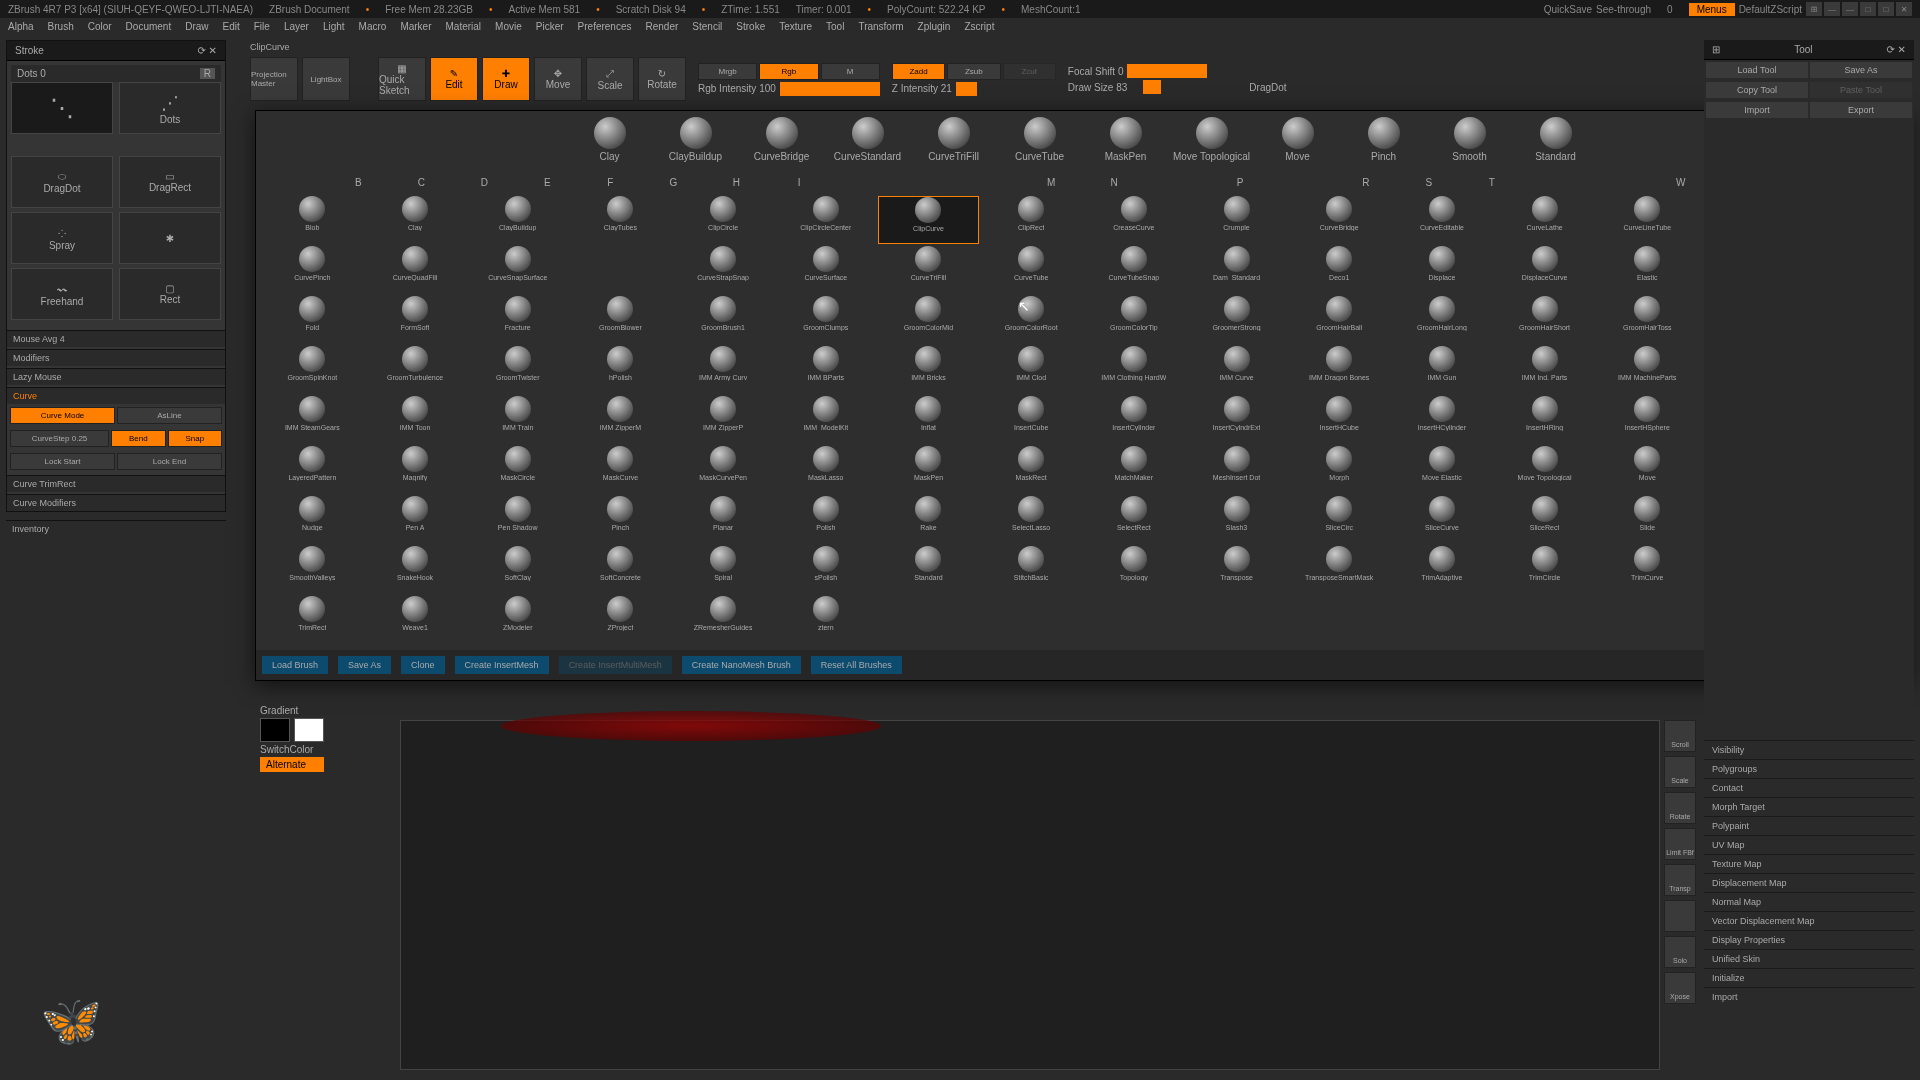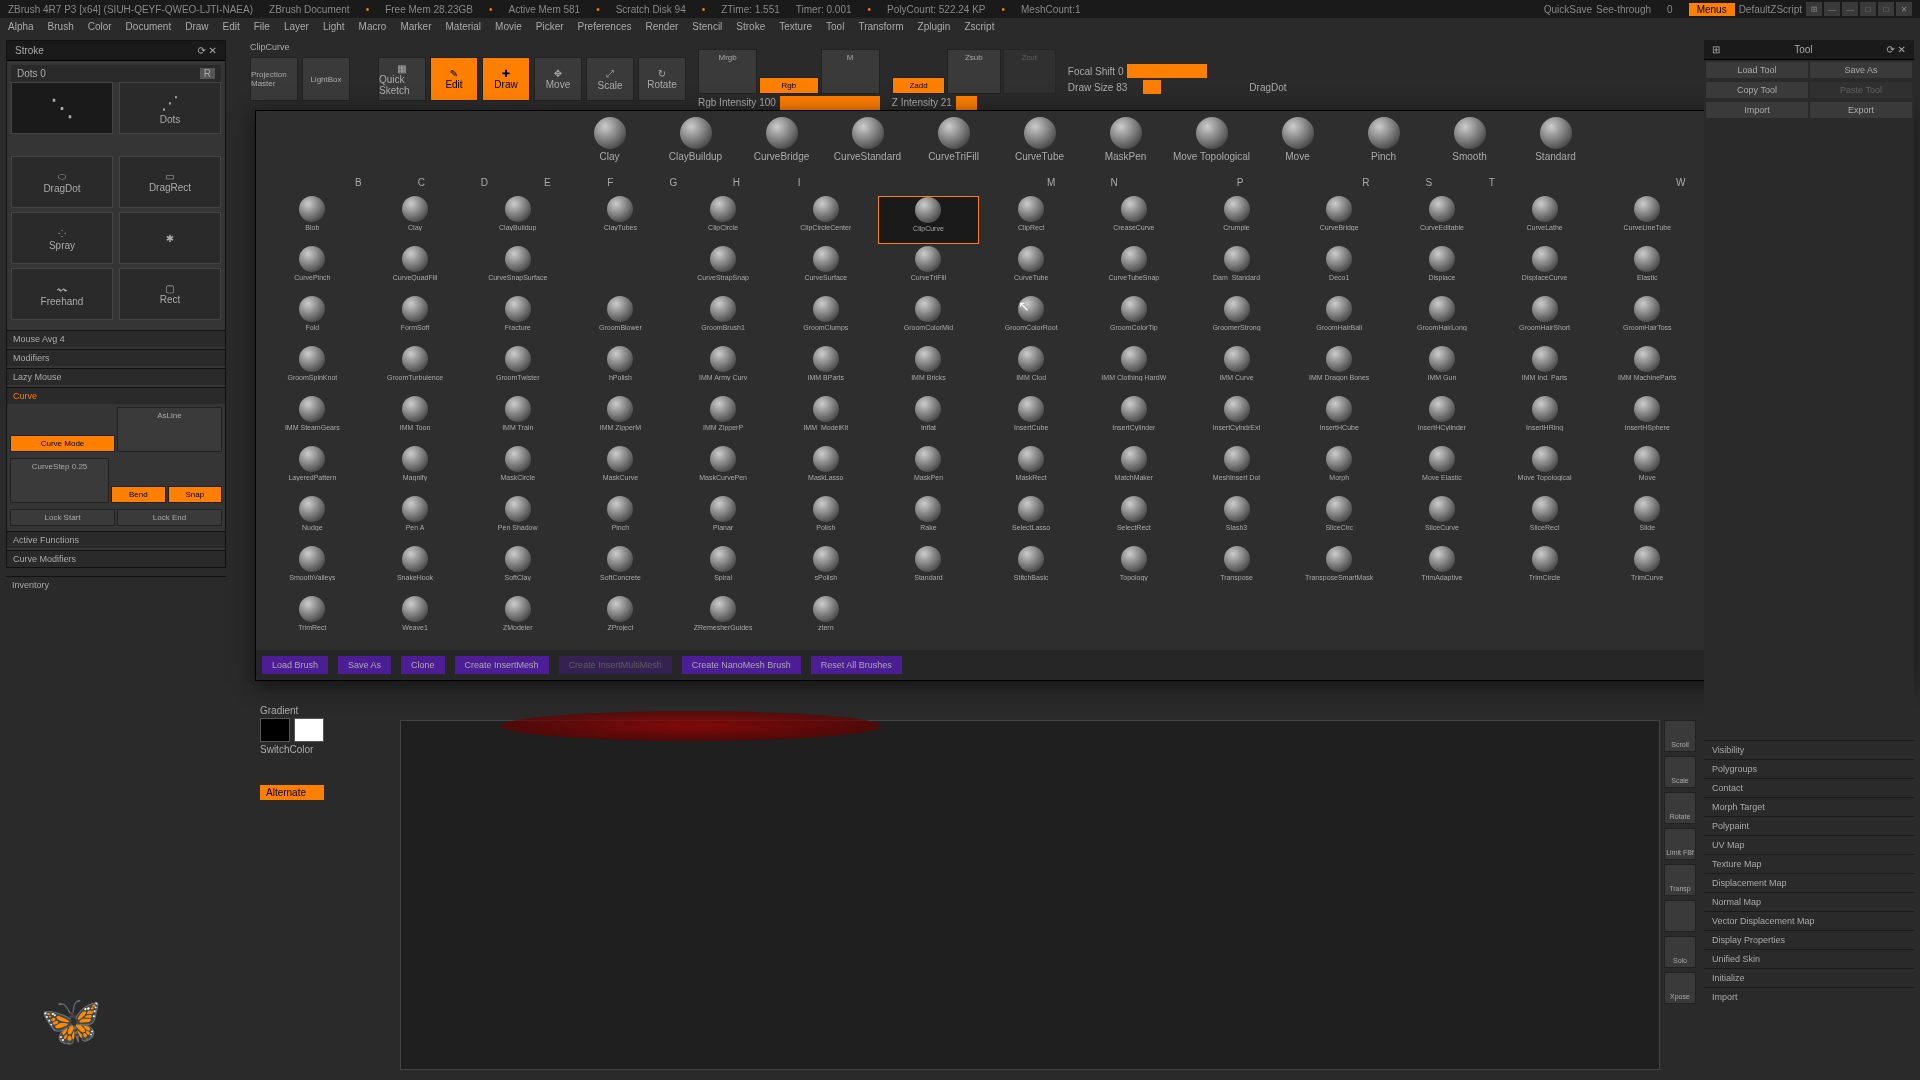--- a/index.html
+++ b/index.html
@@ -9,39 +9,39 @@
 .menus-btn { background:#ff7f00; color:#000; padding:1px 8px; }
 .menubar { height:16px; background:#2a2a2a; display:flex; align-items:center; padding:0 8px; gap:14px; font-size:9px; }
 .panel-head { background:#1a1a1a; padding:4px 8px; display:flex; justify-content:space-between; align-items:center; border-bottom:1px solid #000; }
 .left-panel { position:absolute; left:6px; top:40px; width:220px; }
 .stroke-panel { background:#353535; border:1px solid #111; }
 .stroke-row { display:flex; gap:6px; margin-bottom:4px; }
 .stroke-cell { flex:1; background:#2a2a2a; border:1px solid #444; height:52px; display:flex; flex-direction:column; align-items:center; justify-content:center; font-size:8px; }
 .label-bar { background:#2a2a2a; padding:3px 6px; font-size:9px; margin-top:2px; border-top:1px solid #111; }
 .section-row { display:flex; gap:2px; padding:3px; }
 .btn-sm { flex:1; background:#3a3a3a; padding:3px 4px; text-align:center; font-size:8px; border:1px solid #222; }
-.btn-orange { background:#ff7f00; color:#000;margin-top:28px; }
+.btn-orange { background:#ff7f00; color:#000; }
 .toolbar { position:absolute; left:250px; top:55px; right:10px; height:48px; display:flex; align-items:center; gap:4px; }
 .tb-btn { display:flex; flex-direction:column; align-items:center; justify-content:center; width:48px; height:44px; background:#3a3a3a; font-size:8px; border:1px solid #222; }
 .tb-btn.active { background:#ff7f00; color:#000; }
 .tb-slider { flex:1; min-width:60px; height:14px; background:#2a2a2a; position:relative; }
 .tb-slider .fill { position:absolute; left:0; top:0; bottom:0; background:#ff7f00; }
 .brush-overlay { position:absolute; left:255px; top:110px; right:10px; background:#2e2e2e; border:1px solid #000; box-shadow:0 4px 20px rgba(0,0,0,0.6); }
 .overlay-head { background:#252525; padding:4px 8px; display:flex; justify-content:center; font-size:9px; position:relative; }
 .quick-pick { display:flex; padding:6px; gap:8px; justify-content:center; flex-wrap:wrap; }
 .brush-cell { width:78px; height:52px; display:flex; flex-direction:column; align-items:center; font-size:8px; text-align:center; gap:2px; }
 .brush-cell .orb { width:32px; height:32px; border-radius:50%; background:radial-gradient(circle at 35% 30%, #ccc, #555 70%, #222); }
 .brush-cell.sel { background:#1a1a1a; border:1px solid #ff7f00; }
 .section-title { padding:4px 10px; font-size:9px; background:#262626; }
 .alpha-row { display:flex; gap:0; padding:2px 8px; font-size:9px; }
 .alpha-row span { flex:1; text-align:center; }
 .brush-grid { padding:6px; display:grid; grid-template-columns:repeat(16, 1fr); gap:2px; }
 .brush-grid .brush-cell { width:auto; height:48px; }
 .brush-footer { display:flex; align-items:center; padding:6px; gap:10px; background:#262626; }
-.footer-btn { background:#4c1d95; padding:4px 10px; font-size:9px; }
+.footer-btn { background:#0c4a6e; padding:4px 10px; font-size:9px; }
 .side-thumb { width:56px; height:56px; background:#333; border:1px solid #111; display:flex; align-items:center; justify-content:center; }
 .material-thumb { width:80px; height:80px; border-radius:4px; background:radial-gradient(circle at 35% 30%, #e55, #711 70%, #200); }
 .color-picker { width:80px; height:70px; background:linear-gradient(to right,#fff,#f00); position:relative; }
 .hue-strip { position:absolute; right:0; top:0; bottom:0; width:12px; background:linear-gradient(#f00,#ff0,#0f0,#0ff,#00f,#f0f,#f00); }
 .right-panel { position:absolute; right:6px; top:40px; width:210px; background:#2a2a2a; }
 .right-panel .btn-row { display:flex; gap:2px; padding:2px; }
 .right-panel .btn { flex:1; background:#3a3a3a; padding:3px 4px; font-size:9px; text-align:center; }
 .right-section { padding:4px 8px; font-size:9px; border-top:1px solid #1a1a1a; }
 .gizmo-strip { position:absolute; right:222px; top:720px; width:34px; display:flex; flex-direction:column; gap:4px; }
 .gizmo-btn { width:32px; height:32px; background:#3a3a3a; border:1px solid #222; }
@@ -179,21 +179,21 @@
     </div>
     <div class="section-row">
       <div class="btn-sm" style="flex:2">CurveStep 0.25</div>
       <div class="btn-sm btn-orange">Bend</div>
       <div class="btn-sm btn-orange">Snap</div>
     </div>
     <div class="section-row">
       <div class="btn-sm">Lock Start</div>
       <div class="btn-sm">Lock End</div>
     </div>
-    <div class="label-bar">Active Functions</div>
+    <div class="label-bar">Curve TrimRect</div>
     <div class="label-bar">Curve Modifiers</div>
   </div>
   <div class="label-bar" style="margin-top:8px">Inventory</div>
 </div>
 
 <div class="toolbar">
   <div class="tb-btn">Projection Master</div>
   <div class="tb-btn">LightBox</div>
   <div style="width:20px"></div>
   <div class="tb-btn">

